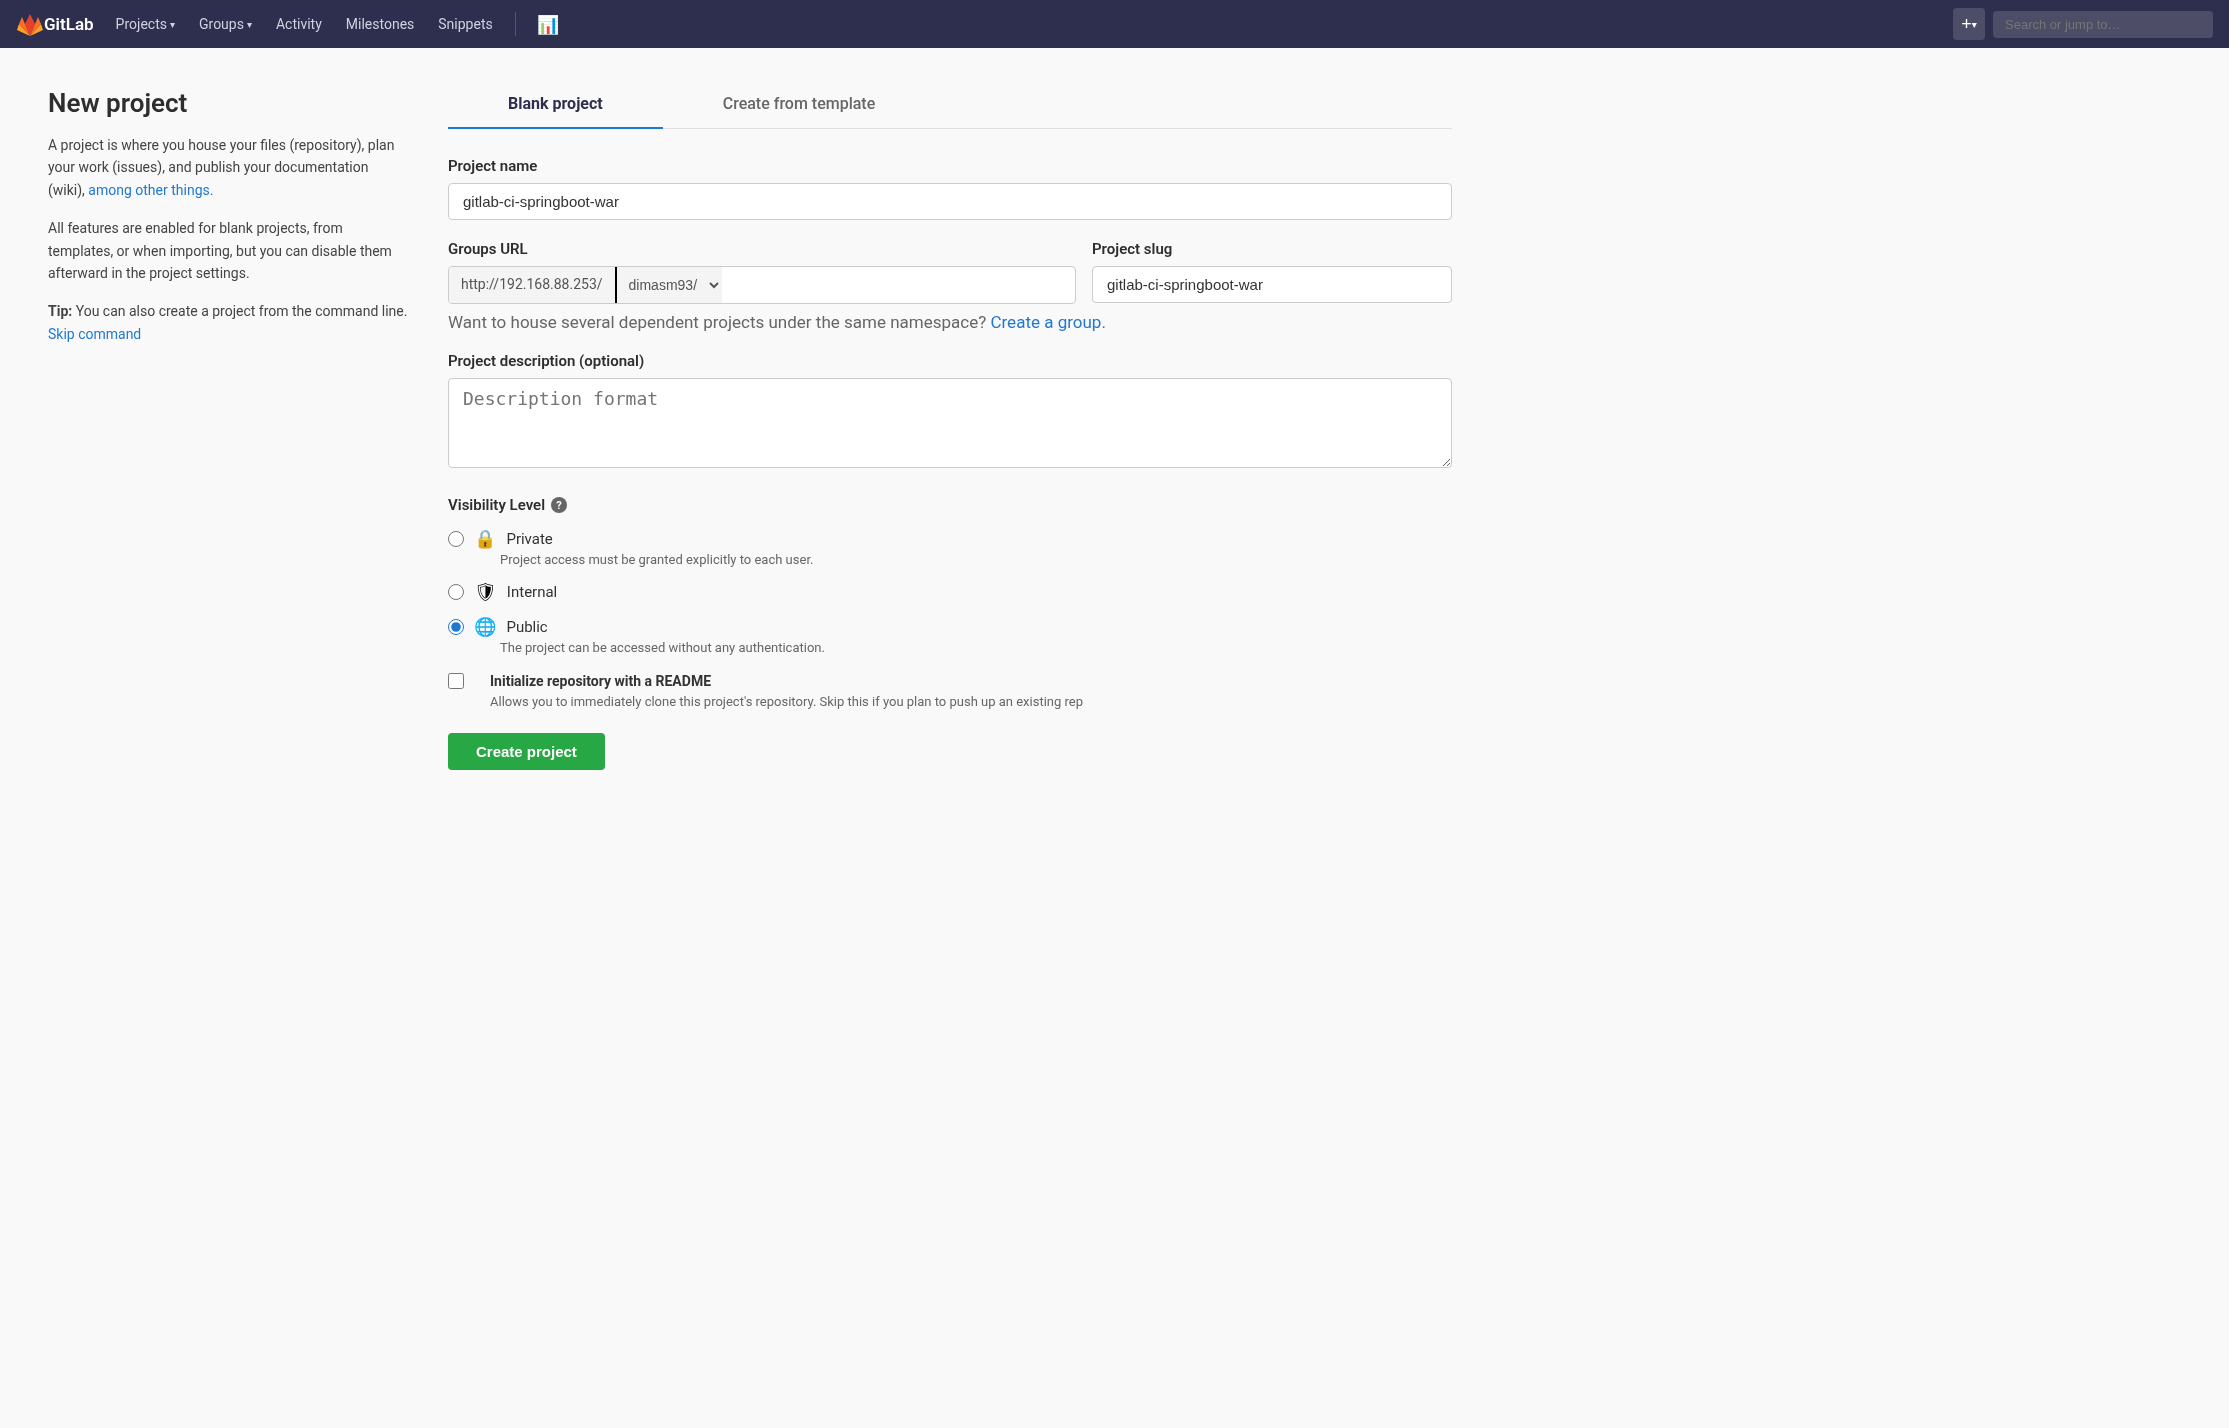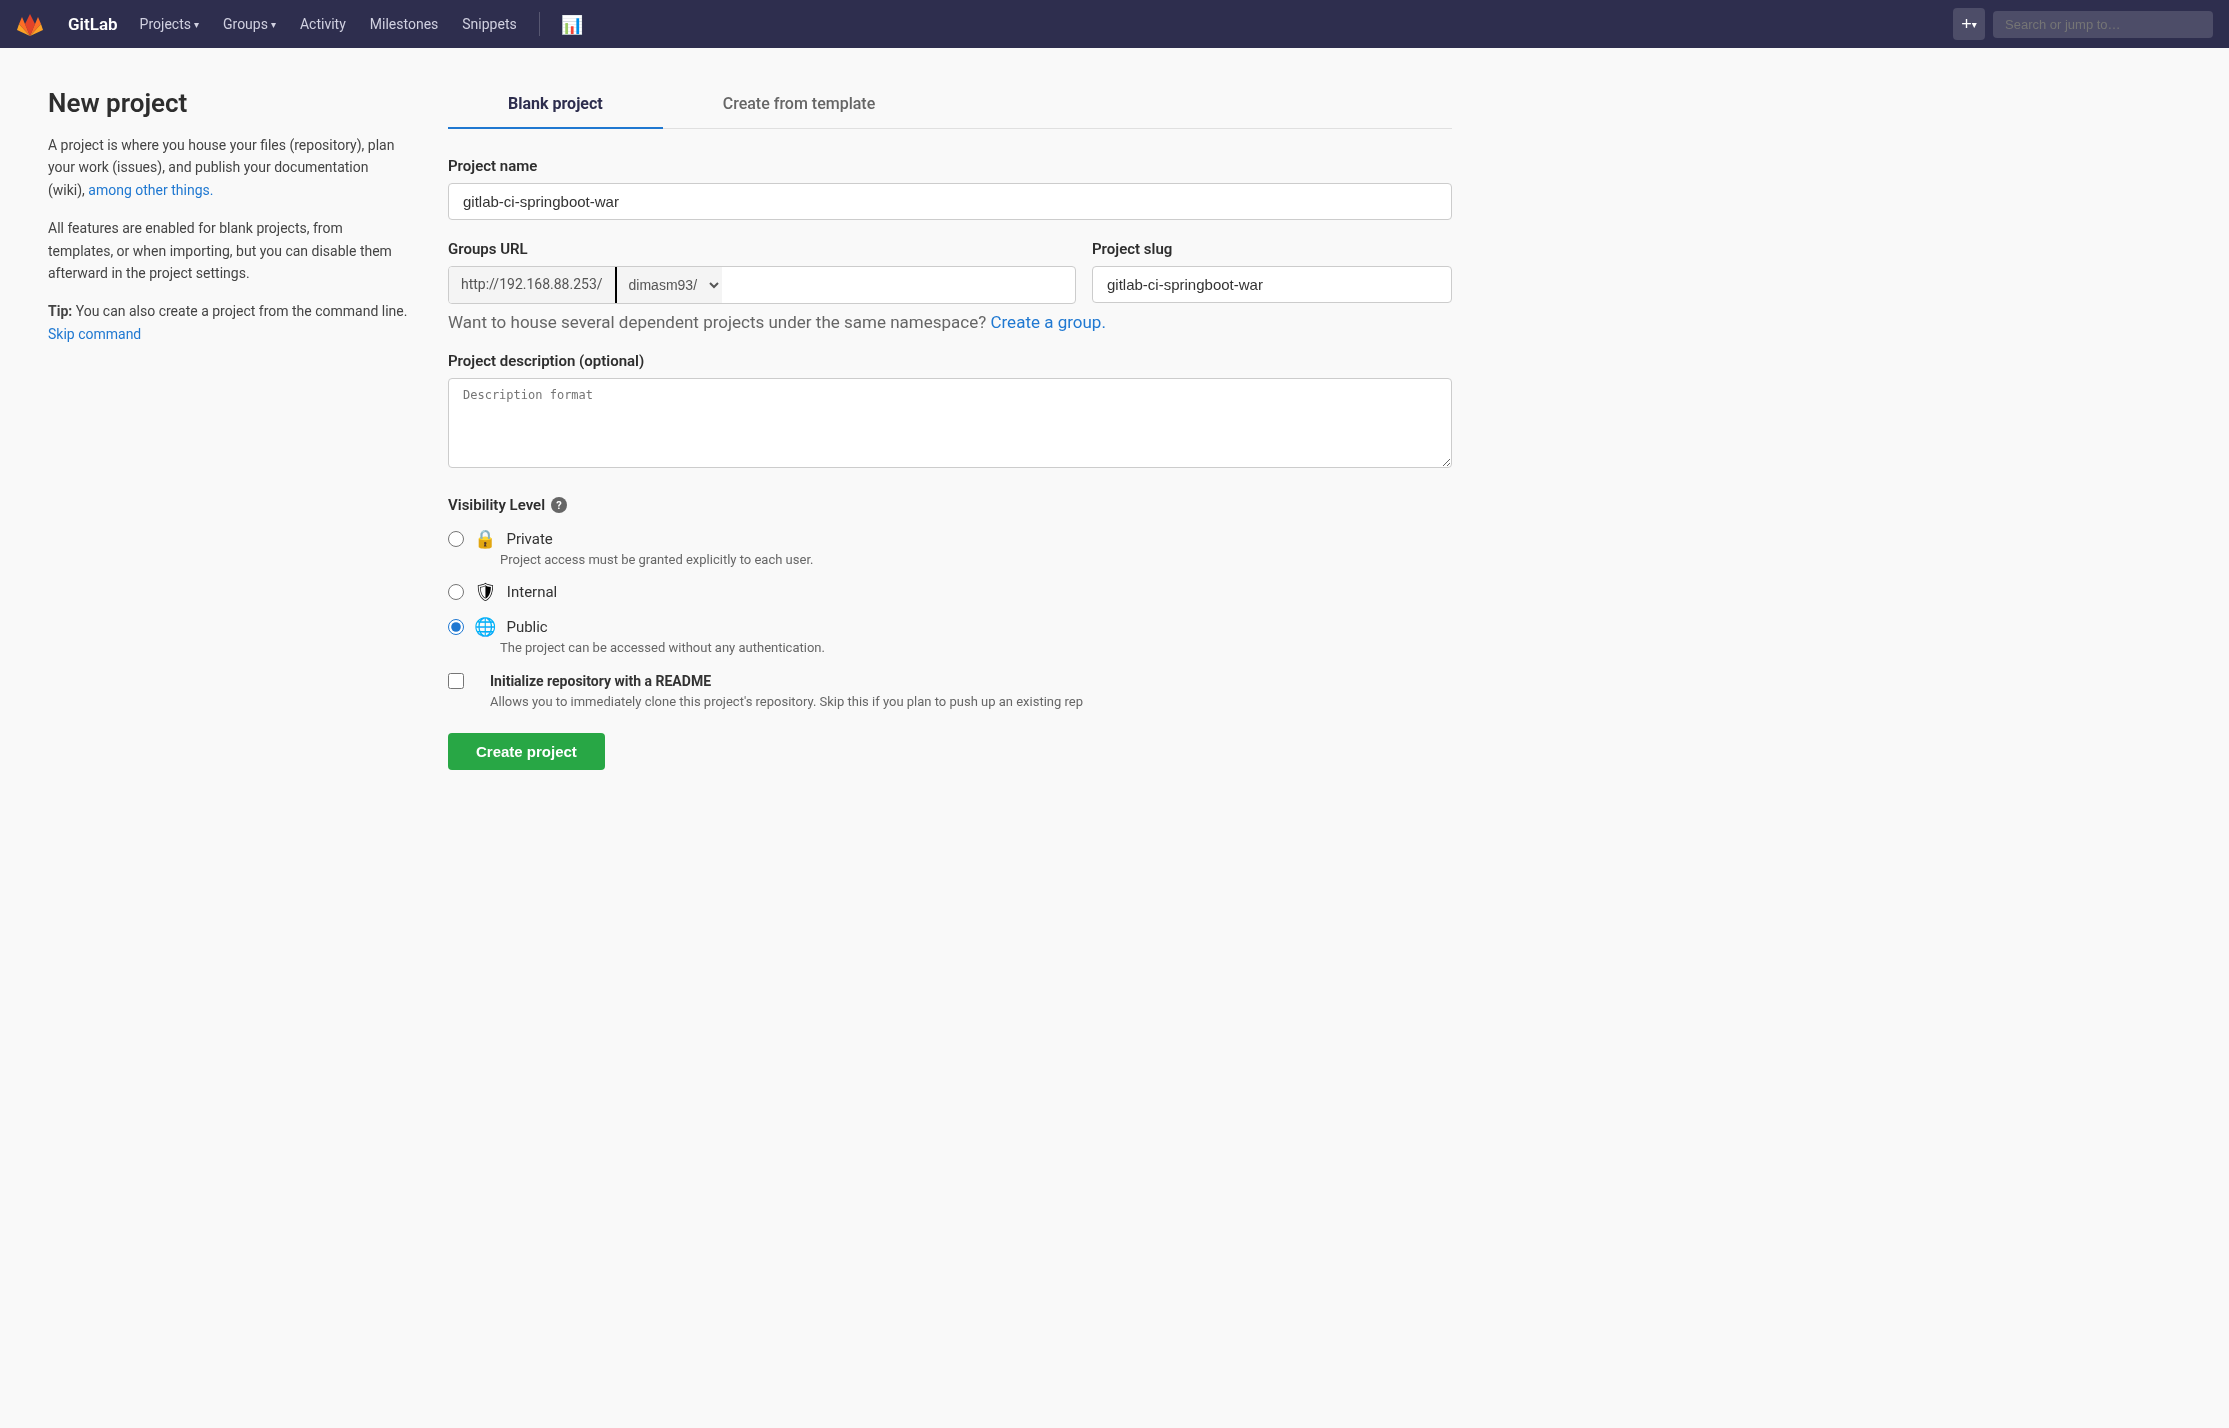--- a/index.html
+++ b/index.html
@@ -2,21 +2,21 @@
 <html><head>
   <meta charset="utf-8">
   <style>
     * { box-sizing: border-box; margin: 0; padding: 0; }
     body { font-family: -apple-system, BlinkMacSystemFont, 'Segoe UI', Roboto, sans-serif; background: #f9f9f9; min-height: 100vh; }
   </style>
 </head>
 <body>
 
 <nav style="background:#2e2e4e; display:flex; align-items:center; padding:0 16px; height:48px; gap:4px;">
-  <div style="display:flex; align-items:center; gap:24px; margin-right:8px; cursor:pointer;justify-content:center;">
+  <div style="display:flex; align-items:center; gap:0; margin-right:8px; cursor:pointer;justify-content:center;">
 
     <svg width="28" height="28" viewBox="0 0 28 28" xmlns="http://www.w3.org/2000/svg">
       <path d="M14 26L9 14H19L14 26Z" fill="#e24329"></path>
       <path d="M14 26L19 14H25L14 26Z" fill="#fc6d26"></path>
       <path d="M25 14L27 20L14 26L25 14Z" fill="#fca326"></path>
       <path d="M14 26L9 14H3L14 26Z" fill="#fc6d26"></path>
       <path d="M3 14L1 20L14 26L3 14Z" fill="#fca326"></path>
       <path d="M9 14L14 4L19 14H9Z" fill="#e24329"></path>
       <path d="M3 14L9 14L6 7L3 14Z" fill="#fc6d26"></path>
       <path d="M25 14L19 14L22 7L25 14Z" fill="#fc6d26"></path>
@@ -110,21 +110,21 @@
 
     
     <p style="font-size:17px; color:#666; margin-bottom:20px;">
       <span>Want to house several dependent projects under the same namespace?</span>
       <a href="#" style="color:#1f78d1; text-decoration:none;">Create a group.</a>
     </p>
 
     
     <div style="margin-bottom:24px;">
       <label style="display:block; font-size:15px; font-weight:600; color:#2e2e2e; margin-bottom:8px;">Project description (optional)</label>
-      <textarea style="width: 100%; padding: 9px 14px; font-size: 12px; border: 1px solid rgb(204, 204, 204); border-radius: 4px; background: rgb(255, 255, 255); color: rgb(51, 51, 51); outline: none; resize: vertical; min-height: 90px;" placeholder="Description format"></textarea>
+      <textarea style="width: 100%; padding: 9px 14px; font-size: 18px; border: 1px solid rgb(204, 204, 204); border-radius: 4px; background: rgb(255, 255, 255); color: rgb(51, 51, 51); outline: none; resize: vertical; min-height: 90px;" placeholder="Description format"></textarea>
     </div>
 
     
     <div>
       <div style="font-size:15px; font-weight:600; color:#2e2e2e; display:flex; align-items:center; gap:6px; margin-bottom:14px;">
         <span>Visibility Level</span>
         <span style="display:inline-flex; align-items:center; justify-content:center; width:16px; height:16px; border-radius:50%; background:#666; color:#fff; font-size:11px; font-weight:700; cursor:pointer;">?</span>
       </div>
 
       <div style="margin-bottom:14px;">

